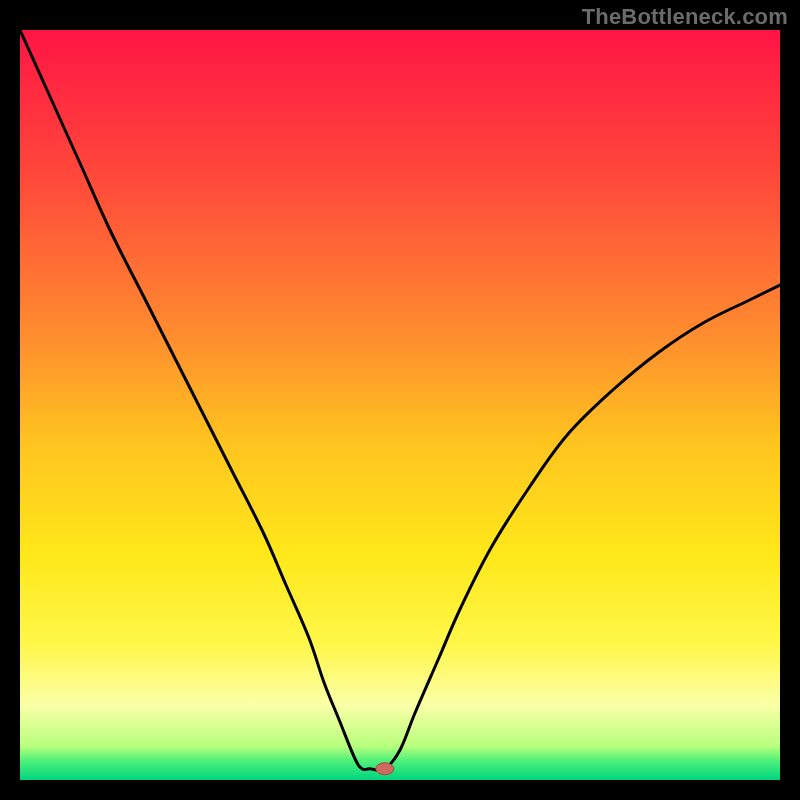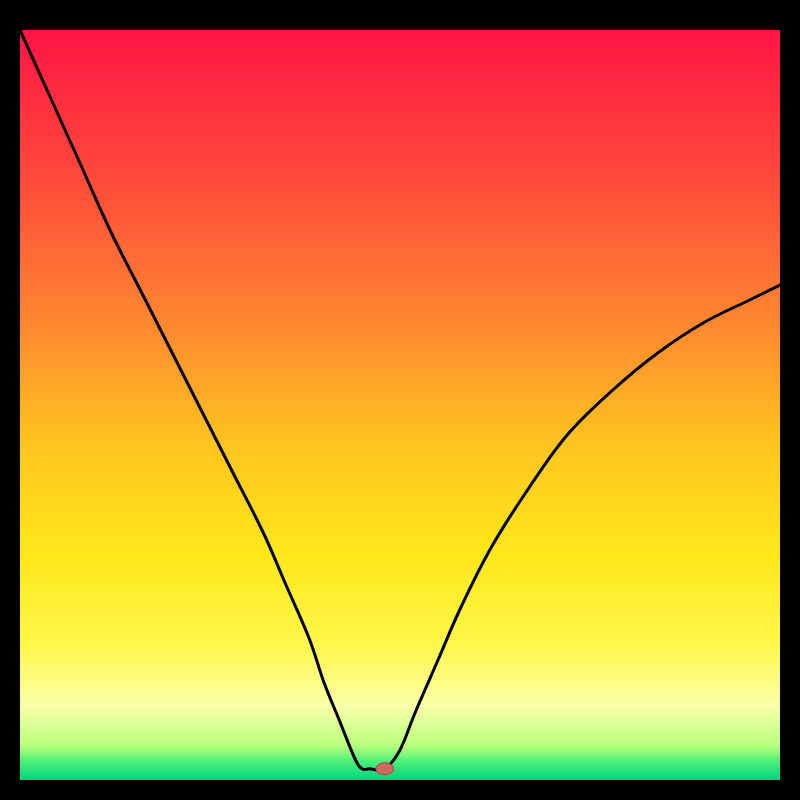--- a/index.html
+++ b/index.html
@@ -38,20 +38,21 @@
   .plot svg {
     display: block;
     width: 760px;
     height: 750px;
   }
 </style>
 </head>
 <body>
 
 <div class="frame">
+  <div class="watermark">TheBottleneck.com</div>
 
   <div class="plot">
     <svg viewBox="0 0 760 750" preserveAspectRatio="none">
       <defs>
         <linearGradient id="bg-grad" x1="0" y1="0" x2="0" y2="1">
         <stop offset="0%" stop-color="#ff1544"></stop>
             <stop offset="20%" stop-color="#ff4a3a"></stop>
             <stop offset="40%" stop-color="#ff8a2f"></stop>
             <stop offset="55.00000000000001%" stop-color="#ffc41f"></stop>
             <stop offset="70%" stop-color="#ffe81a"></stop>

